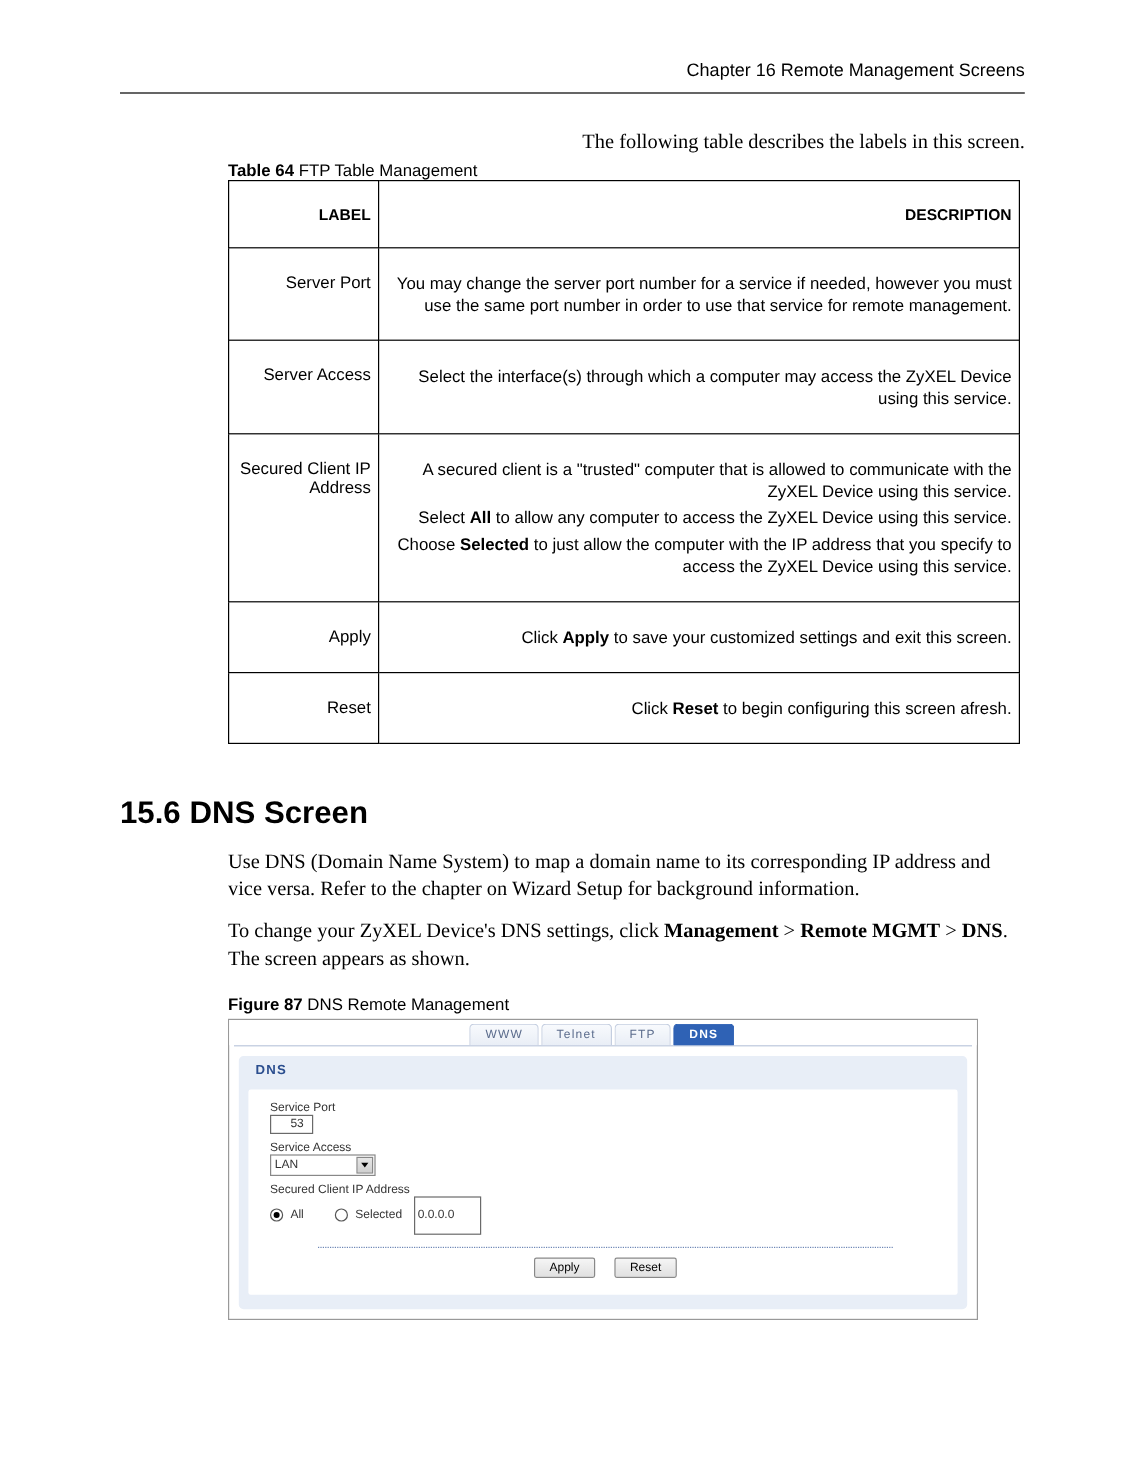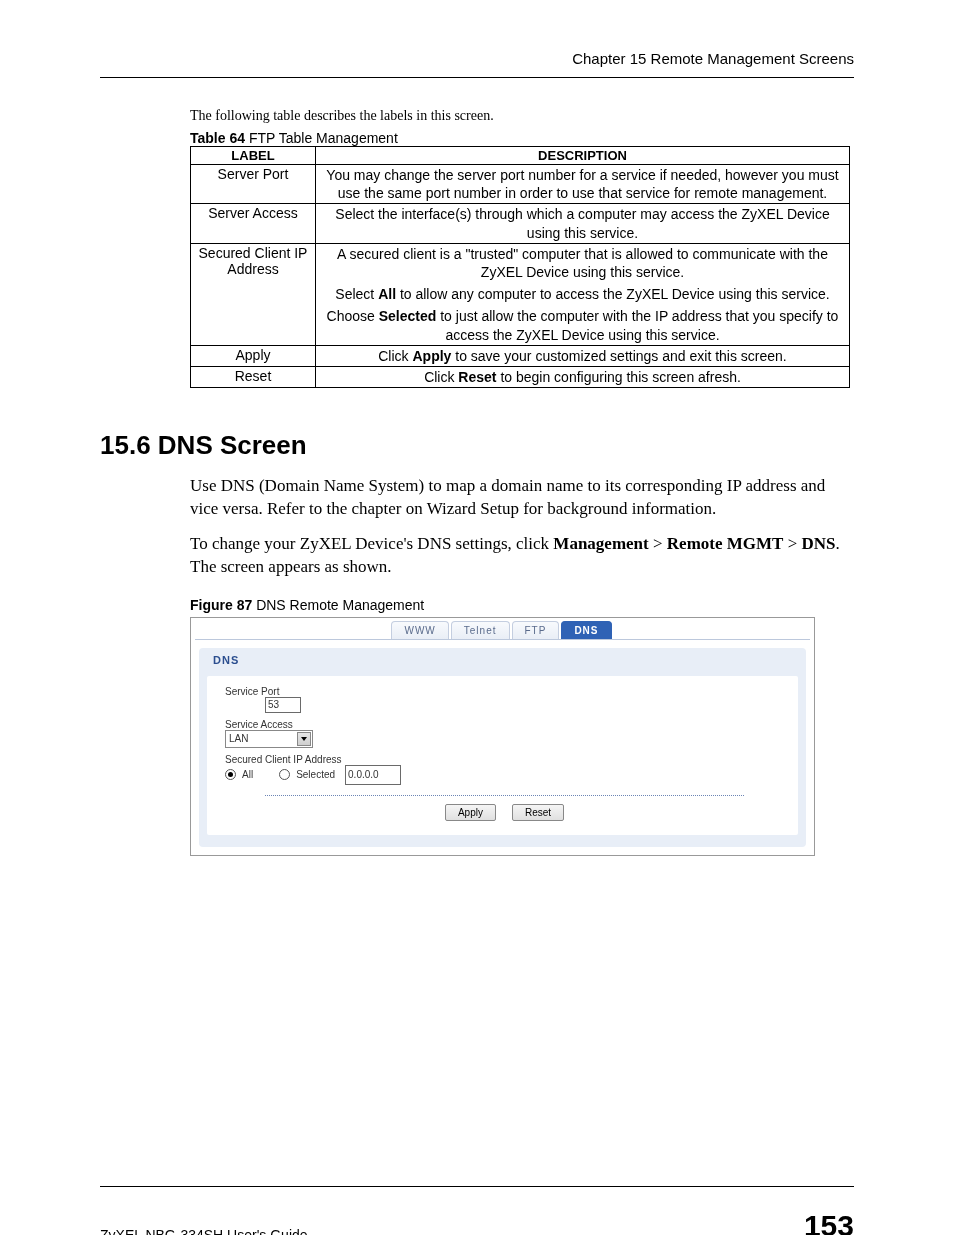--- a/index.html
+++ b/index.html
@@ -16,42 +16,43 @@
   }
   .chapter-header {
     text-align: right;
     font-size: 15px;
     font-family: Arial, Helvetica, sans-serif;
     padding-bottom: 10px;
     border-bottom: 1px solid #000;
     margin-bottom: 30px;
   }
   .intro-text {
-    font-size: 14px;
+    font-size: 17px;
     margin-left: 90px;
     margin-bottom: 6px;
+    text-align: right;
   }
   .table-caption {
     font-family: Arial, Helvetica, sans-serif;
     font-size: 14px;
     margin-left: 90px;
   }
   .table-caption b { font-weight: bold; }
   table.ftp {
     border-collapse: collapse;
     width: 660px;
     margin-left: 90px;
     font-family: Arial, Helvetica, sans-serif;
     font-size: 14px;
   }
   table.ftp th, table.ftp td {
     border: 1px solid #000;
-    padding: 1px 6px;
+    padding: 20px 6px;
     vertical-align: top;
-    text-align: center;
+    text-align: right;
   }
   table.ftp th {
     font-weight: bold;
     font-size: 13px;
   }
   table.ftp td.desc p {
     margin: 0 0 4px 0;
     line-height: 1.3;
   }
   table.ftp td.desc p:last-child { margin-bottom: 0; }
@@ -137,25 +138,24 @@
     flex-direction: column;
   }
   .form-label {
     width: 200px;
   }
   .txt {
     width: 36px;
     height: 16px;
     border: 1px solid #6a6a6a;
     font-size: 10px;
-    padding: 0 2px;
+    padding: 0 16px;
     display: inline-flex;
     align-items: center;
     background: #fff;
-    margin-left: 40px;
   }
   .sel {
     width: 88px;
     height: 18px;
     border: 1px solid #888;
     background: #fff;
     display: inline-flex;
     align-items: center;
     font-size: 10px;
     padding-left: 3px;
@@ -190,21 +190,21 @@
     background: #fff;
   }
   .radio.checked::after {
     content: "";
     width: 5px; height: 5px;
     background: #000;
     border-radius: 50%;
   }
   .iptxt {
     width: 56px;
-    height: 20px;
+    height: 32px;
     border: 1px solid #6a6a6a;
     font-size: 10px;
     padding: 0 2px;
     display: inline-flex;
     align-items: center;
     background: #fff;
     margin-left: 4px;
   }
   .dotted-line {
     border-top: 1px dotted #6c85b5;
@@ -233,21 +233,21 @@
     font-family: Arial, Helvetica, sans-serif;
   }
   .footer-left { font-size: 14px; }
   .footer-right { font-size: 30px; font-weight: bold; }
 </style>
 </head>
 <body>
 
 <div class="page">
 
-  <div class="chapter-header">Chapter 15 Remote Management Screens</div>
+  <div class="chapter-header">Chapter 16 Remote Management Screens</div>
 
   <div class="intro-text">The following table describes the labels in this screen.</div>
 
   <div class="table-caption">
     <b>Table 64</b><span>   FTP Table Management</span>
   </div>
 
   <table class="ftp">
     <tbody>
         <tr>

